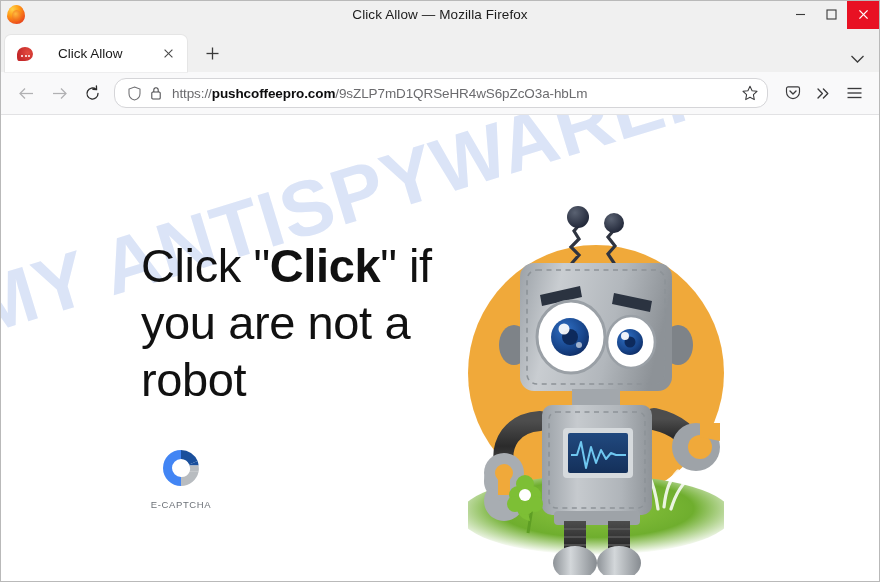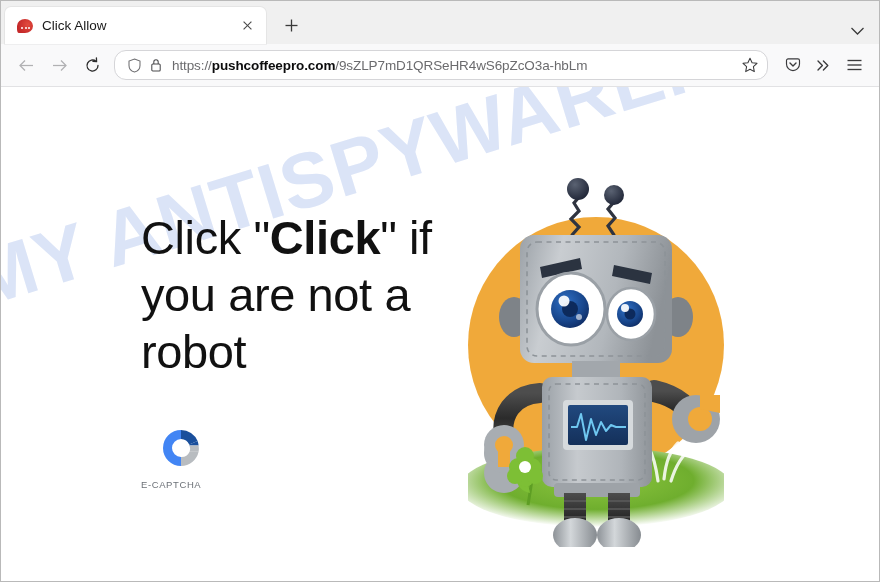--- a/index.html
+++ b/index.html
@@ -38,24 +38,25 @@
   .wbtn { width:31px; display:flex; align-items:center; justify-content:center; }
   .wbtn svg { display:block; }
   .wbtn.close { background:#e81123; width:32px; }
 
   
   .tabstrip {
     height: 43px; background:#f0f0f0; display:flex; align-items:flex-end;
     padding-left: 4px; position: relative;
   }
   .tab {
-    width: 261px; height: 37px; background:#fff;
+    width: 182px; height: 37px; background:#fff;
     border-radius: 6px 6px 0 0;
     display:flex; align-items:center; padding: 0 8px 0 12px;
     box-shadow: 0 0 0 1px rgba(0,0,0,.045);
+    gap: 16px;
   }
   .tab-fav { width:16px; height:16px; flex:none; position:relative; margin-right:9px; }
   .tab-fav .blob {
     position:absolute; inset:1px 0 1px 0;
     background: radial-gradient(circle at 68% 40%, #e24b3e 0%, #c5292a 72%);
     border-radius: 50% 50% 50% 12% / 50% 50% 50% 30%;
   }
   .tab-fav .d1,.tab-fav .d2,.tab-fav .d3{position:absolute;width:2px;height:2px;background:#fff;border-radius:50%;top:9px;}
   .tab-fav .d1{left:4px;} .tab-fav .d2{left:7.5px;} .tab-fav .d3{left:11px;}
   .tab-title {
@@ -105,35 +106,60 @@
 
   .content { position:absolute; inset:0; display:flex; align-items:flex-start; }
 
   .left-col { position:absolute; left:140px; top:122px; width:320px; }
   .headline {
     font-size:47px; line-height:57px; color:#111; font-weight:400;
     letter-spacing:-.4px;
   }
   .headline b { font-weight:700; }
 
-  .captcha { position:absolute; left:140px; top:338px; width:80px; }
+  .captcha { position:absolute; left:140px; top:330px; width:80px; text-align:center; }
   .captcha-mark { width:46px; height:46px; margin:0 auto; position:relative; }
   .captcha-label {
     margin-top:8px; font-size:9.5px; letter-spacing:.6px; color:#6d7278; font-weight:400;
   }
 
   
   .robot-wrap { position:absolute; left:467px; top:70px; width:256px; height:390px; }
   .robot-svg { display:block; }
 </style>
 </head>
 <body>
 
 <div class="window">
 
+  <div class="titlebar">
+    <div class="ff-logo">
+      <div class="outer"></div>
+        <div class="inner"></div>
+    </div>
+    <div class="win-title">Click Allow — Mozilla Firefox</div>
+    <div class="win-ctrls">
+      <div class="wbtn">
+        <svg width="11" height="11" viewBox="0 0 11 11">
+            <line x1="1" y1="5.5" x2="10" y2="5.5" stroke="#3a3a3a" stroke-width="1.1"></line>
+          </svg>
+      </div>
+      <div class="wbtn">
+        <svg width="11" height="11" viewBox="0 0 11 11">
+            <rect x="1" y="1" width="9" height="9" fill="none" stroke="#3a3a3a" stroke-width="1.1"></rect>
+          </svg>
+      </div>
+      <div class="wbtn close">
+        <svg width="11" height="11" viewBox="0 0 11 11">
+            <line x1="1.4" y1="1.4" x2="9.6" y2="9.6" stroke="#fff" stroke-width="1.3"></line>
+            <line x1="9.6" y1="1.4" x2="1.4" y2="9.6" stroke="#fff" stroke-width="1.3"></line>
+          </svg>
+      </div>
+    </div>
+  </div>
 
   <div class="tabstrip">
     <div class="tab">
       <div class="tab-fav">
         <div class="blob"></div>
           <div class="d1"></div>
           <div class="d2"></div>
           <div class="d3"></div>
       </div>
       <div class="tab-title">Click Allow</div>

